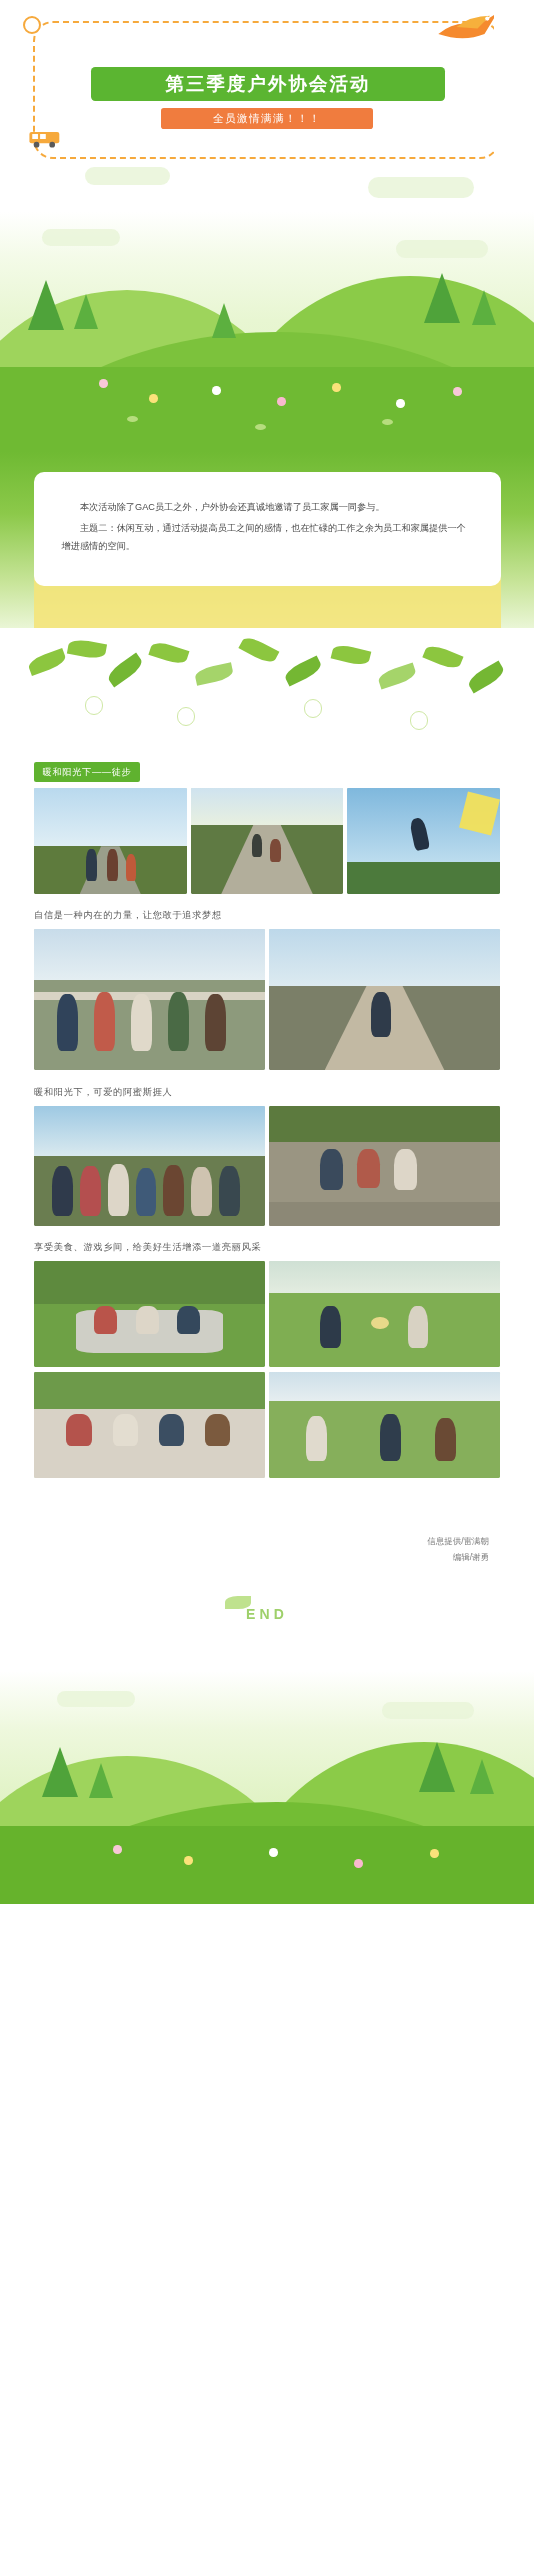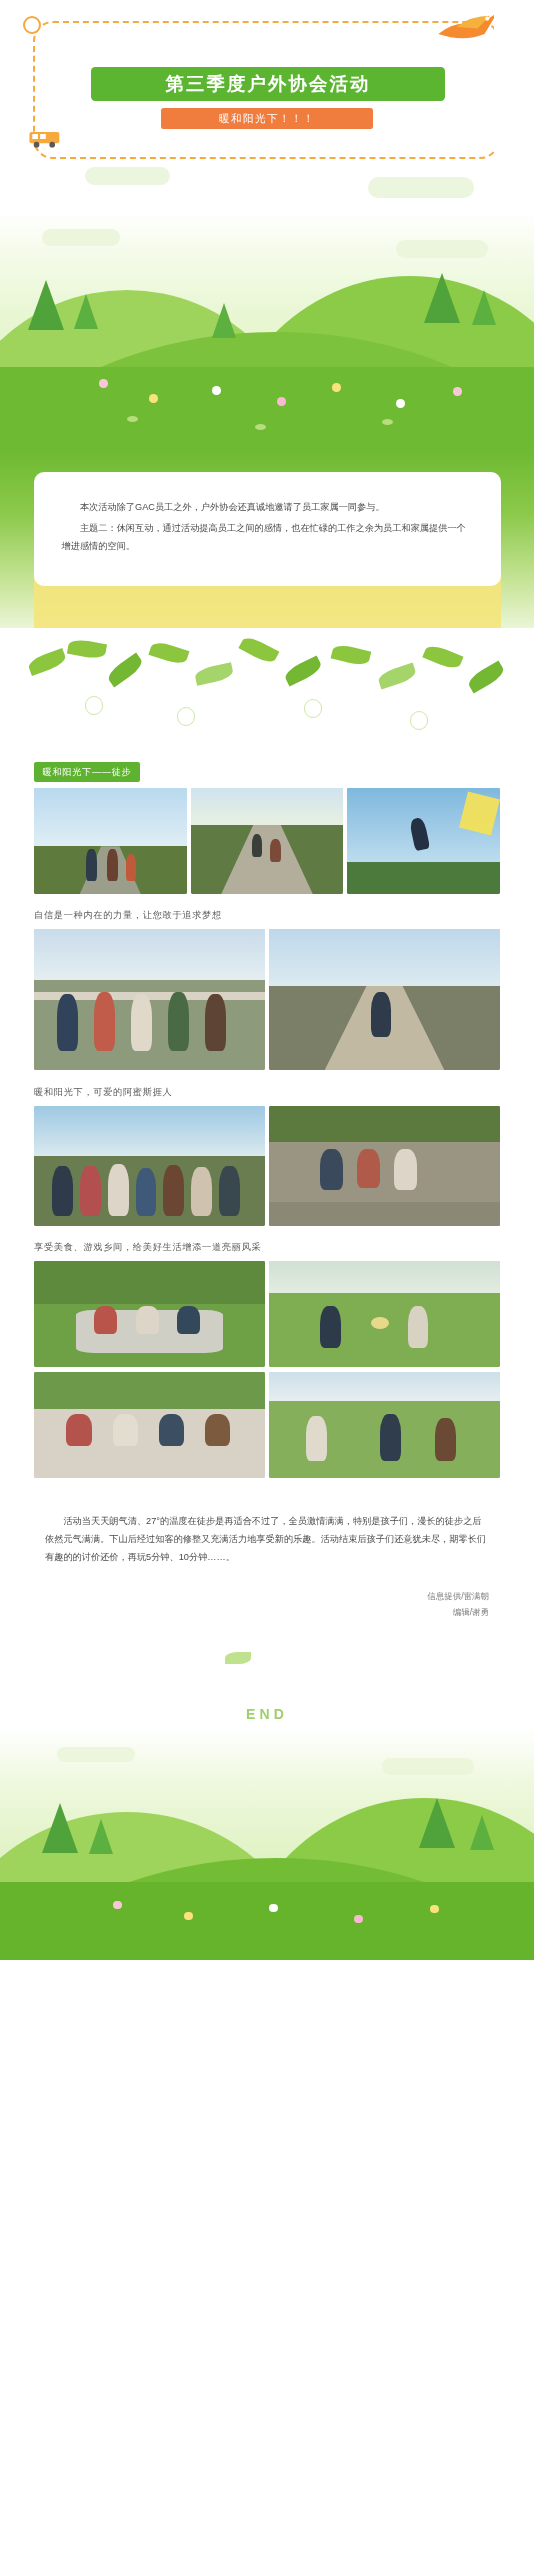--- a/index.html
+++ b/index.html
@@ -277,21 +277,20 @@
     background: #ffffff;
   }
   .end-text {
     position: absolute;
     left: 0; right: 0; top: 41px;
     text-align: center;
     color: #9ed06a;
     font-size: 14px;
     letter-spacing: 4.2px;
     font-weight: bold;
-    margin-top: 44px;
   }
   .end-leaf {
     position: absolute;
     left: 225px; top: 31px;
     width: 25.5px; height: 12.7px;
     background: #bfe28e;
     border-radius: 50% 0 50% 0;
   }
 
   
@@ -328,21 +327,21 @@
 
     <svg class="bus" viewBox="0 0 52 28">
       <rect x="2" y="4" width="42" height="16" rx="3" fill="#f6a93c"></rect>
       <rect x="6" y="7" width="8" height="7" fill="#ffffff"></rect>
       <rect x="17" y="7" width="8" height="7" fill="#ffffff"></rect>
       <circle cx="12" cy="22" r="4" fill="#5a5a5a"></circle>
       <circle cx="34" cy="22" r="4" fill="#5a5a5a"></circle>
     </svg>
 
     <div class="hdr-title">第三季度户外协会活动</div>
-    <div class="hdr-sub">暖和阳光下！！！</div>
+    <div class="hdr-sub">全员激情满满！！！</div>
   </div>
 
   <div class="scenery">
     <div class="cloud" style="left:42px;top:17px;width:78px;height:17px;"></div>
     <div class="cloud" style="left:396px;top:28px;width:92px;height:18.4px;"></div>
 
     <div class="hill h1"></div>
     <div class="hill h2"></div>
     <div class="hill h3"></div>
     <div class="grassband"></div>
@@ -499,21 +498,20 @@
           <div class="ground" style="background:#86af5b;height:72%;"></div>
           <div class="figure" style="left:16%;bottom:16%;width:9%;height:42%;background:#e0dacd;"></div>
           <div class="figure" style="left:48%;bottom:16%;width:9%;height:44%;background:#2f3d4c;"></div>
           <div class="figure" style="left:72%;bottom:16%;width:9%;height:40%;background:#6a4a34;"></div>
         </div>
       </div>
     </div>
   </div>
 
   <div class="closing">
-    <p>活动当天天朗气清、27°的温度在徒步是再适合不过了，全员激情满满，特别是孩子们，漫长的徒步之后依然元气满满。下山后经过知客的修整又充满活力地享受新的乐趣。活动结束后孩子们还意犹未尽，期零长们有趣的的讨价还价，再玩5分钟、10分钟……。</p>
   </div>
 
   <div class="credits">
     <div>信息提供/雷满朝</div>
     <div>编辑/谢勇</div>
   </div>
 
   <div class="endband">
     <div class="end-leaf"></div>
     <div class="end-text">END</div>

